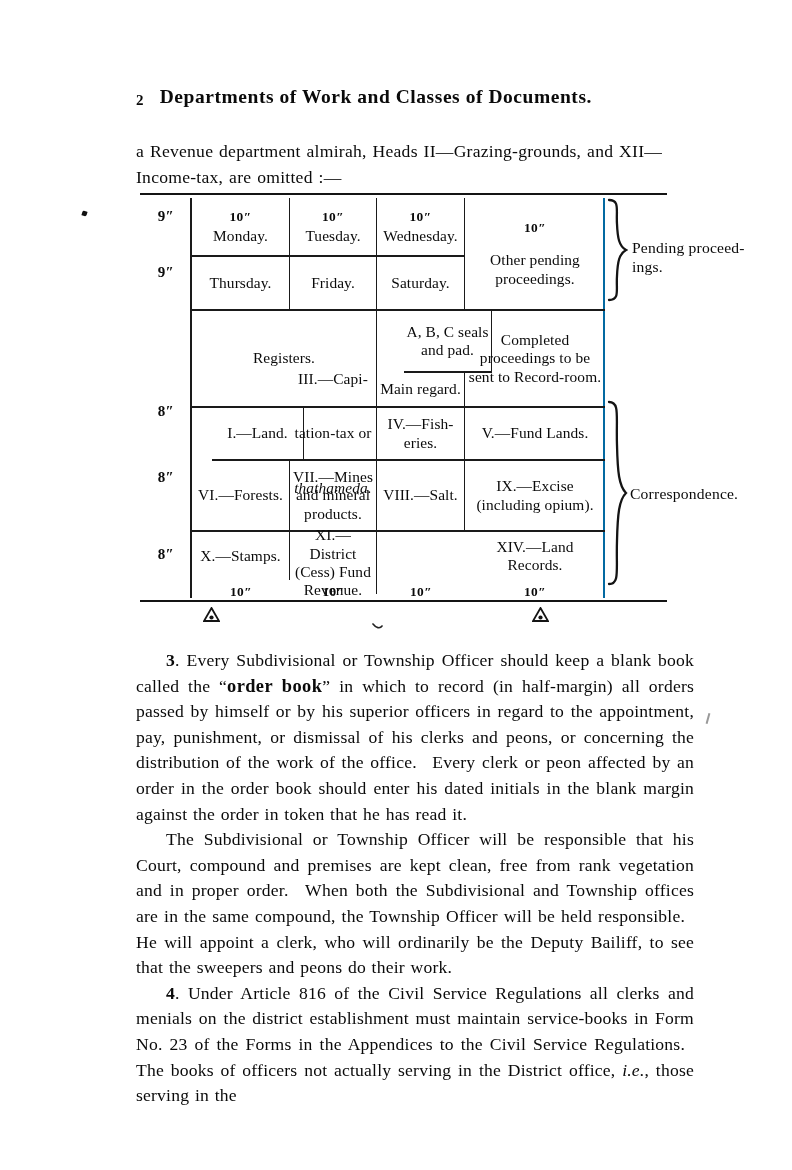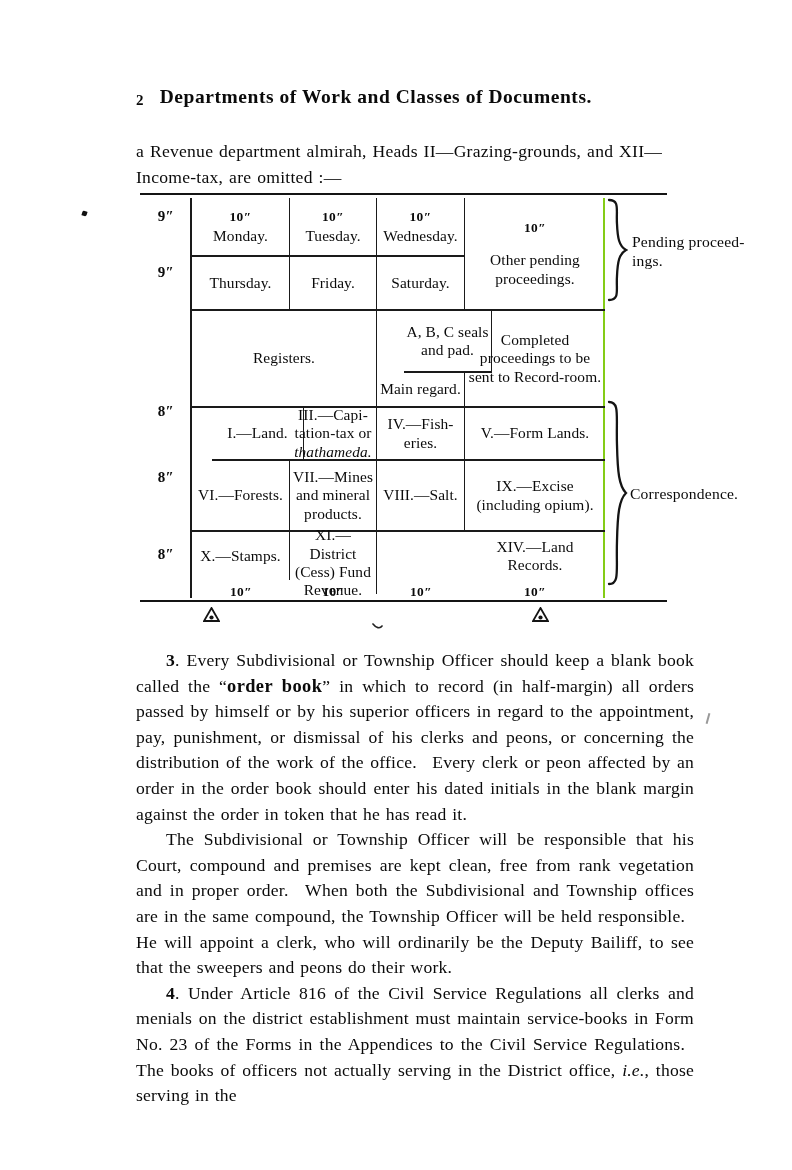--- a/index.html
+++ b/index.html
@@ -100,21 +100,21 @@
   }
 
   
   .cabinet {
     position: absolute;
     left: 50px;
     top: 10px;
     width: 415px;
     height: 400px;
     border-left: 2px solid #1a1a1a;
-    border-right: 2px solid #84cc16;
+    border-right: 2px solid #0369a1;
     box-sizing: border-box;
   }
   .cell {
     position: absolute;
     box-sizing: border-box;
     text-align: center;
     font-size: 15.4px;
     line-height: 18.4px;
     letter-spacing: 0.1px;
     display: flex;
@@ -269,30 +269,30 @@
       <div class="cell br bb" style="left:185px; top:175px; width:88px; height:35px;">
         <span>Main regard.</span>
       </div>
       <div class="cell bb" style="left:273px; top:113px; width:140px; height:97px;">
         <span>Completed proceedings to be sent to Record-room.</span>
       </div>
 
       <div class="cell br bb" style="left:0px;   top:210px; width:92px;  height:53px;margin-left:20px;">
         <span>I.—Land.</span>
       </div>
-      <div class="cell br bb" style="left:98px;  top:210px; width:87px;  height:53px;">
+      <div class="cell br bb" style="left:98px;  top:210px; width:87px;  height:53px;gap:36px;">
         <span>III.—Capi-</span>
         <span>tation-tax or</span>
         <i>thathameda.</i>
       </div>
       <div class="cell br bb" style="left:185px; top:210px; width:88px;  height:53px;">
         <span>IV.—Fish-eries.</span>
       </div>
       <div class="cell bb" style="left:273px; top:210px; width:140px; height:53px;">
-        <span>V.—Form Lands.</span>
+        <span>V.—Fund Lands.</span>
       </div>
 
       <div class="cell br bb" style="left:0px;   top:263px; width:98px;  height:71px;">
         <span>VI.—Forests.</span>
       </div>
       <div class="cell br bb" style="left:98px;  top:263px; width:87px;  height:71px;">
         <span>VII.—Mines and mineral products.</span>
       </div>
       <div class="cell br bb" style="left:185px; top:263px; width:88px;  height:71px;">
         <span>VIII.—Salt.</span>
@@ -315,21 +315,21 @@
       <div class="footinch" style="left:98px;  top:386px; width:87px;">10″</div>
       <div class="footinch" style="left:185px; top:386px; width:88px;">10″</div>
       <div class="footinch" style="left:273px; top:386px; width:140px;">10″</div>
     </div>
 
     <div class="brace" style="left:466px; top:10px;">
       <svg width="22" height="104" viewBox="0 0 22 104">
         <path d="M3 2 C14 2 10 12 11 26 C11.6 40 13 48 20 52 C13 56 11.6 64 11 78 C10 92 14 102 3 102" fill="none" stroke="#141414" stroke-width="2.3" stroke-linecap="round"></path>
       </svg>
     </div>
-    <div class="bracecap" style="left:492px; top:44px; width:130px;font-family:Liberation Serif, serif;">
+    <div class="bracecap" style="left:492px; top:50px; width:130px;font-family:Liberation Serif, serif;">
       <span>Pending proceed-ings.</span>
     </div>
 
     <div class="brace" style="left:466px; top:212px;">
       <svg width="22" height="186" viewBox="0 0 22 186">
         <path d="M3 2 C14 2 10 16 11 45 C11.6 72 13 86 20 93 C13 100 11.6 114 11 141 C10 170 14 184 3 184" fill="none" stroke="#141414" stroke-width="2.3" stroke-linecap="round"></path>
       </svg>
     </div>
     <div class="bracecap" style="left:490px; top:296px; width:150px;">
       <span>Correspondence.</span>

